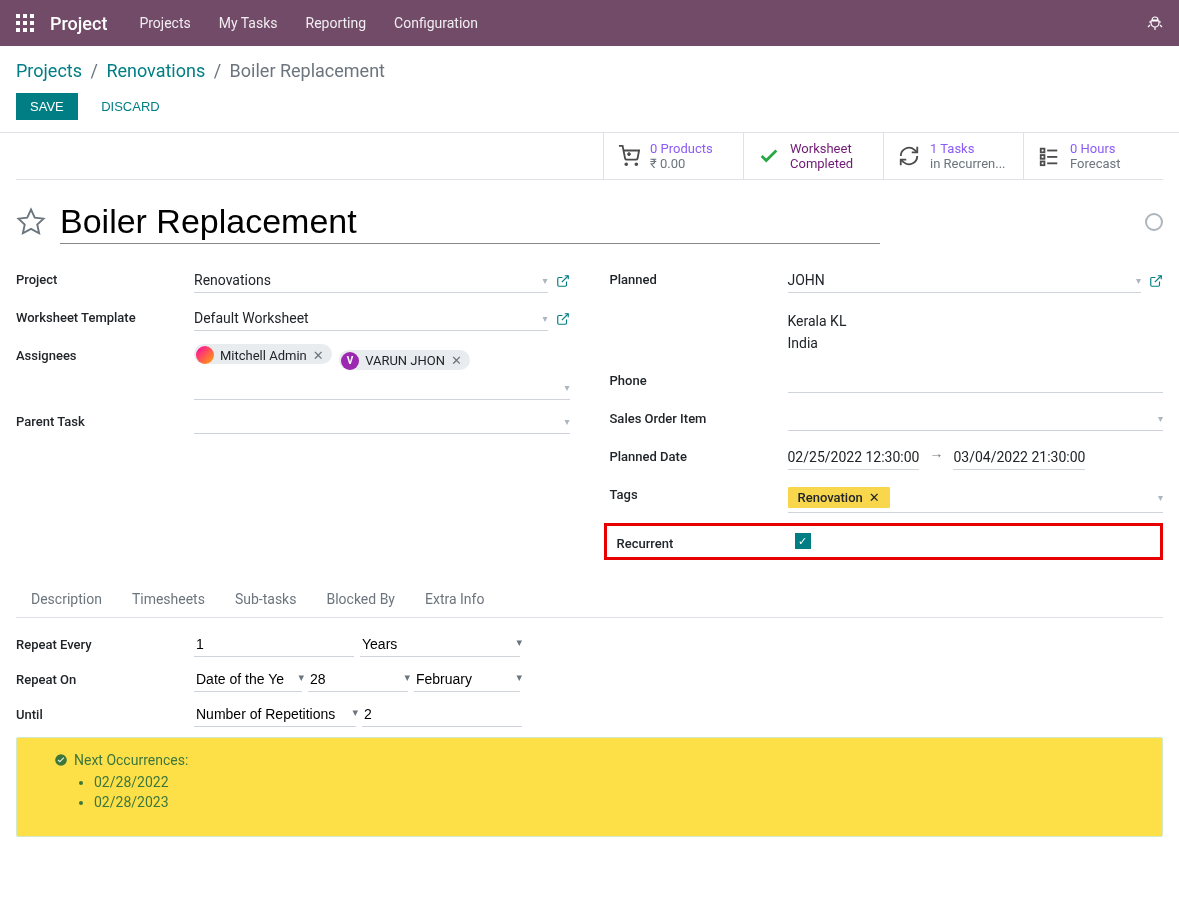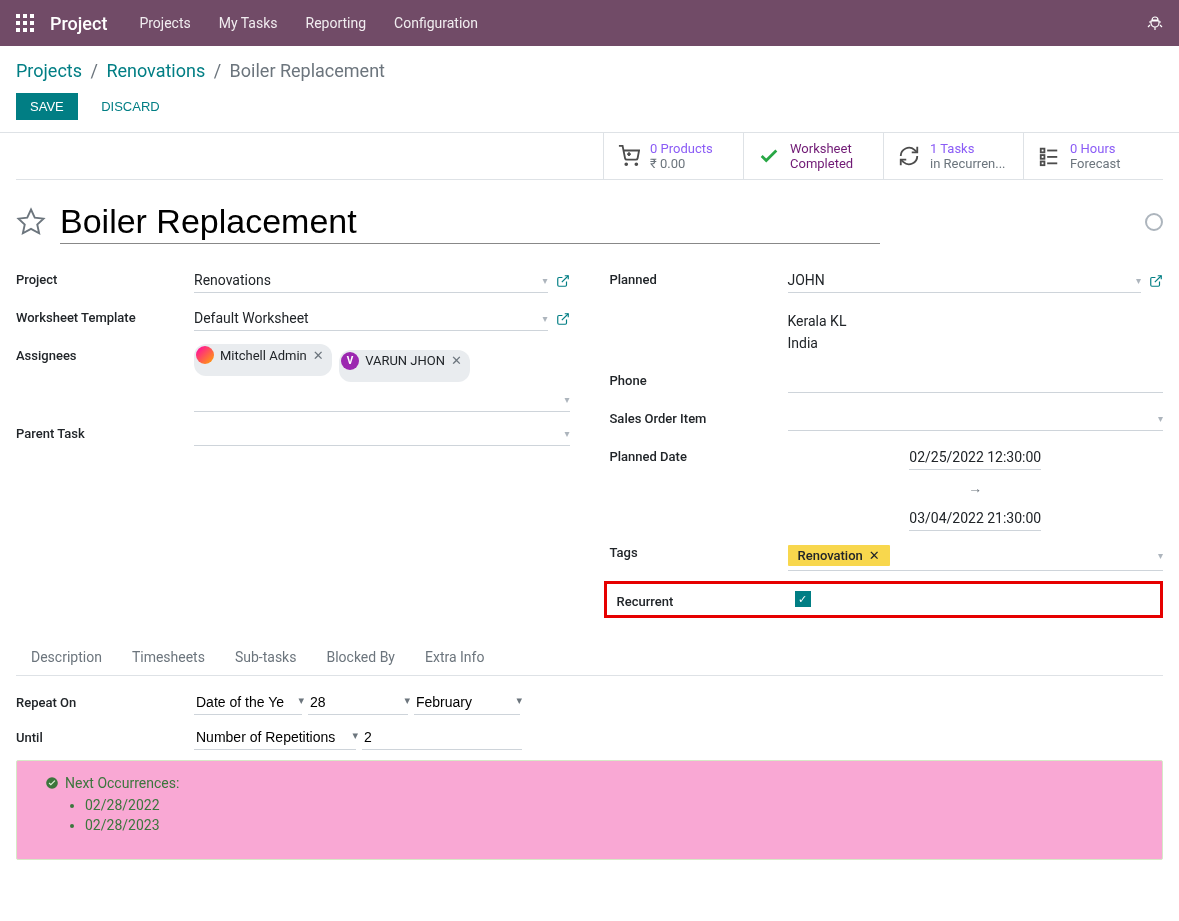--- a/index.html
+++ b/index.html
@@ -33,41 +33,41 @@
 .status-dot { width: 18px; height: 18px; border-radius: 50%; border: 2px solid #adb5bd; margin-left: auto; }
 .form-columns { display: flex; gap: 40px; }
 .col { flex: 1; }
 .field-row { display: flex; align-items: flex-start; margin-bottom: 10px; min-height: 28px; }
 .field-label { width: 178px; font-weight: 500; color: #212529; padding-top: 4px; font-size: 13px; }
 .field-value { flex: 1; position: relative; }
 .input-like { border-bottom: 1px solid #ced4da; padding: 4px 0; min-height: 24px; display: flex; align-items: center; justify-content: space-between; }
 .input-like .caret { color: #adb5bd; font-size: 10px; }
 .ext-link { color: #017e84; margin-left: 8px; cursor: pointer; }
 .field-with-link { display: flex; align-items: center; }
-.tag-chip { display: inline-flex; align-items: center; background: #e9ecef; border-radius: 12px; padding: 2px 8px 12px 2px; margin-right: 4px; font-size: 13px; }
+.tag-chip { display: inline-flex; align-items: center; background: #e9ecef; border-radius: 12px; padding: 2px 8px 0 2px; margin-right: 4px; font-size: 13px; }
 .tag-x { margin-left: 6px; color: #6c757d; cursor: pointer; font-size: 13px; }
 .avatar { width: 18px; height: 18px; border-radius: 50%; margin-right: 6px; background: #9c27b0; display: inline-flex; align-items: center; justify-content: center; color: #fff; font-size: 10px; font-weight: bold; }
 .avatar.img { background: linear-gradient(135deg, #f0a, #fa0); }
 .address-text { padding: 4px 0; line-height: 1.6; }
 .yellow-tag { background: #f8d74d; border-radius: 1px; padding: 3px 10px; display: inline-flex; align-items: center; font-size: 13px; font-weight: 500; }
 .yellow-tag .tag-x { color: #212529; }
-.date-range { display: flex; align-items: center; gap: 10px; flex-direction: column; }
+.date-range { display: flex; gap: 10px; }
 .date-input { border-bottom: 1px solid #ced4da; padding: 4px 0; font-size: 14px; }
 .arrow-sep { color: #6c757d; }
 .chk { width: 16px; height: 16px; background: #017e84; display: flex; align-items: center; justify-content: center; color: #fff; font-size: 11px; }
 .recurrent-wrap { border: 3px solid #e60000; padding: 6px 10px; display: flex; align-items: center; margin-left: 12px; }
 .tabs { display: flex; border-bottom: 1px solid #dee2e6; margin-top: 20px; }
 .tab { padding: 10px 14px; border: 1px solid transparent; border-bottom: none; color: #6c757d; cursor: pointer; font-size: 14px; }
 .tab.red-outline { border: 3px solid #e60000; color: #212529; position: relative; top: 1px; background: #fff; }
 .recurrence-form { padding: 14px 0; }
 .rec-row { display: flex; align-items: center; margin-bottom: 10px; }
 .rec-label { width: 178px; font-weight: 500; font-size: 13px; }
 .rec-input { border: none; border-bottom: 1px solid #ced4da; padding: 4px 2px; margin-right: 6px; font-size: 14px; outline: none; }
 .rec-select { border: none; border-bottom: 1px solid #ced4da; padding: 4px 2px; margin-right: 6px; font-size: 14px; background: none; outline: none; }
-.alert-success { background: #f9a8d4; border: 1px solid #d6e9c6; padding: 14px 28px; margin-top: 10px; border-radius: 2px; }
+.alert-success { background: #fde047; border: 1px solid #d6e9c6; padding: 14px 37px; margin-top: 10px; border-radius: 2px; }
 .alert-success .heading { color: #3c763d; font-weight: 400; display: flex; align-items: center; gap: 6px; }
 .alert-success ul { margin: 6px 0 12px 40px; color: #3c763d; }
 .alert-success li { margin: 4px 0; }
 svg { display: block; }
 .caret-select-wrap { position: relative; display: inline-block; }
 .caret-select-wrap::after { content: '▾'; position: absolute; right: 4px; top: 4px; color: #6c757d; font-size: 11px; pointer-events: none; }
 .rec-select { padding-right: 18px; -webkit-appearance: none; appearance: none; }
 </style>
 </head>
 <body>
@@ -332,20 +332,25 @@
   <div class="tabs">
     <div class="tab">Description</div>
     <div class="tab">Timesheets</div>
     <div class="tab">Sub-tasks</div>
     <div class="tab">Blocked By</div>
     <div class="tab">Extra Info</div>
   </div>
 
   <div class="recurrence-form">
 
+    <div class="rec-row">
+      <div class="rec-label">Repeat Every</div>
+      <input class="rec-input" style="width: 160px;" value="1">
+      <span class="caret-select-wrap"><select class="rec-select" style="width:160px"><option>Years</option></select></span>
+    </div>
 
     <div class="rec-row">
       <div class="rec-label">Repeat On</div>
       <span class="caret-select-wrap"><select class="rec-select" style="width:108px"><option>Date of the Year</option></select></span>
       <span class="caret-select-wrap"><select class="rec-select" style="width:100px"><option>28</option></select></span>
       <span class="caret-select-wrap"><select class="rec-select" style="width:106px"><option>February</option></select></span>
     </div>
 
     <div class="rec-row">
       <div class="rec-label">Until</div>

